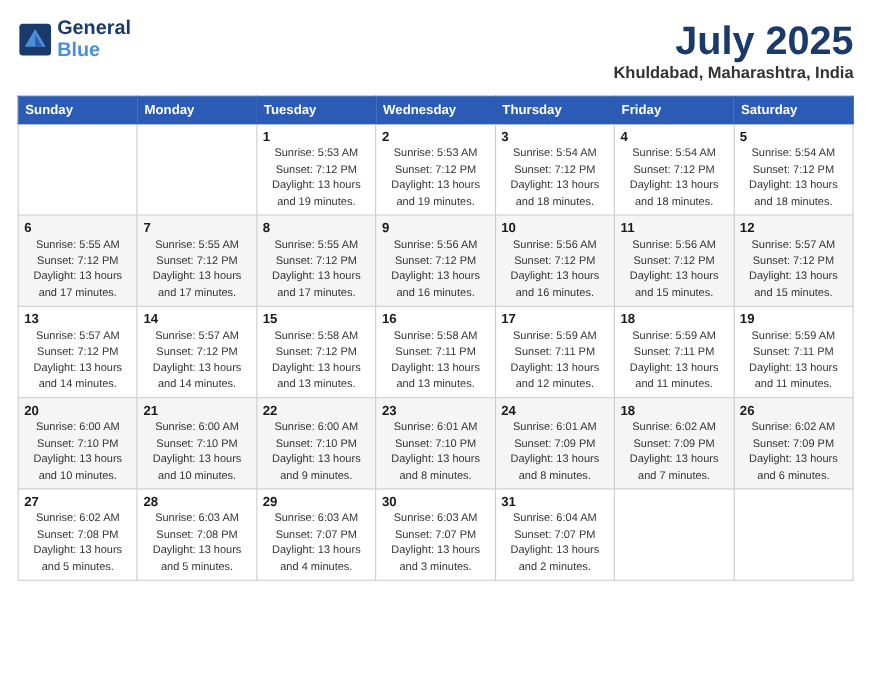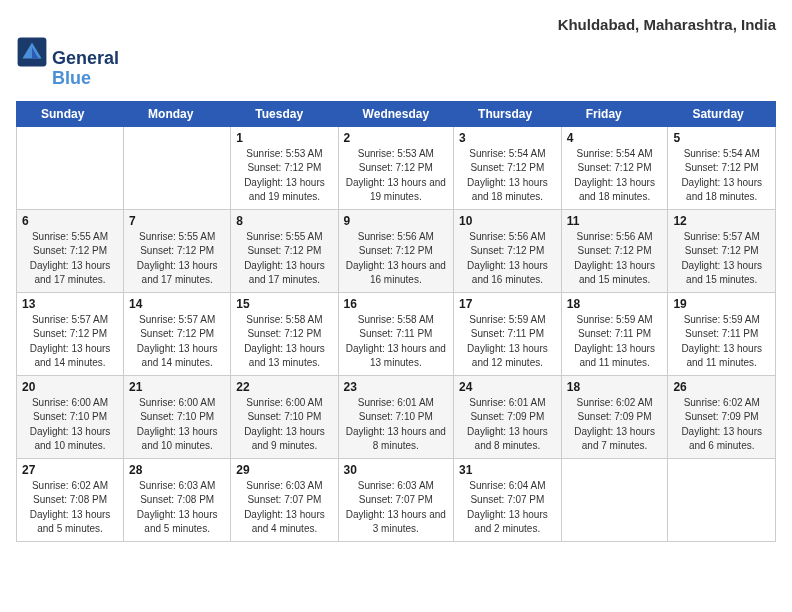--- a/index.html
+++ b/index.html
@@ -19,21 +19,20 @@
     .logo {
       display: flex;
       align-items: center;
       gap: 4px;
     }
     .logo-text {
       font-size: 18px;
       font-weight: bold;
       color: #1a3a6b;
       line-height: 1.1;
-      margin-top: 33px;
     }
     .logo-text span {
       color: #4a90d9;
       text-align: center;
     }
     .logo-icon {
       width: 32px;
       height: 32px;
     }
     .title-block {
@@ -51,21 +50,21 @@
     }
     .calendar {
       width: 100%;
       border-collapse: collapse;
       font-size: 10.5px;
     }
     .calendar th {
       background: #2b5bb5;
       color: #fff;
       text-align: left;
-      padding: 5px 24px;
+      padding: 5px 6px;
       font-size: 12px;
       font-weight: bold;
       border: 1px solid #2b5bb5;
     }
     .calendar td {
       border: 1px solid #ccc;
       vertical-align: top;
       padding: 4px 5px;
       width: 108px;
       min-height: 70px;
@@ -101,20 +100,21 @@
       <rect x="2" y="2" width="36" height="36" rx="4" fill="#1a3a6b"></rect>
       <polygon points="20,8 32,28 8,28" fill="#4a90d9"></polygon>
       <polygon points="20,14 28,28 20,28" fill="#2b5bb5"></polygon>
     </svg>
     <div class="logo-text">
       <div>General</div>
       <div><span>Blue</span></div>
     </div>
   </div>
   <div class="title-block">
+    <div class="month-title">July 2025</div>
     <div class="location">Khuldabad, Maharashtra, India</div>
   </div>
 </div>
 
 <table class="calendar">
   <thead>
     <tr id="header-row">
         <th>Sunday</th>
         <th>Monday</th>
         <th>Tuesday</th>

